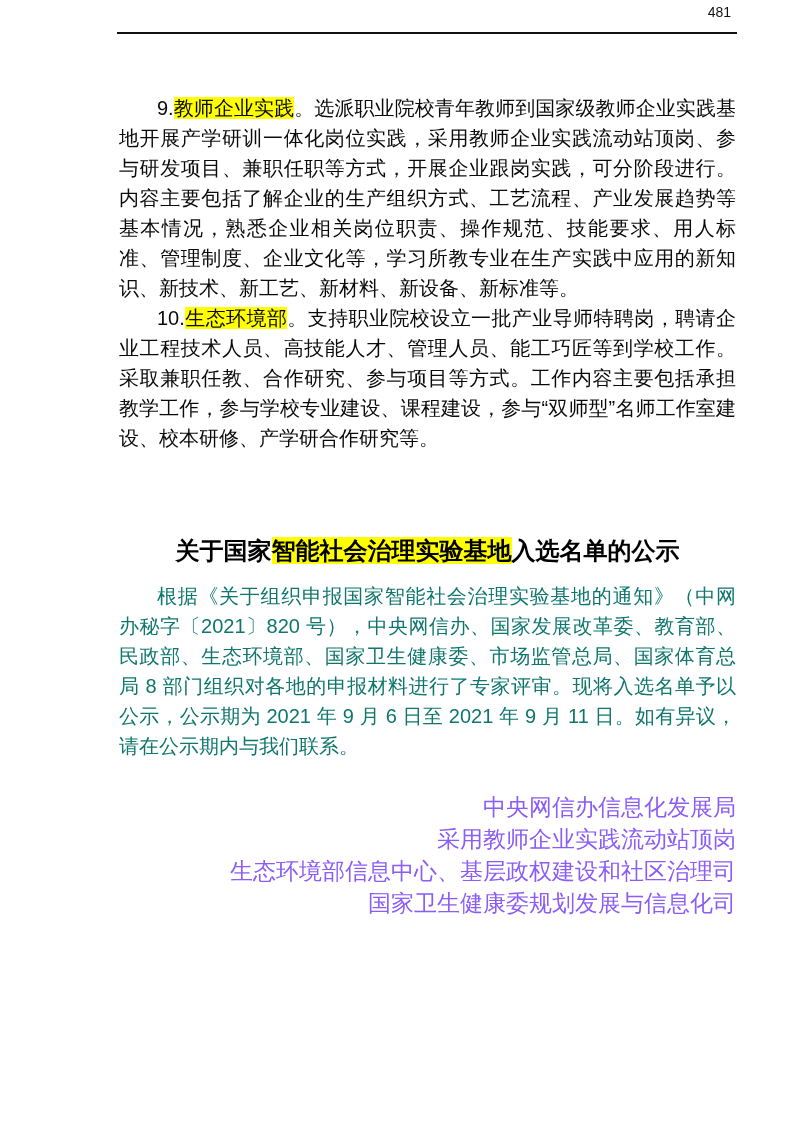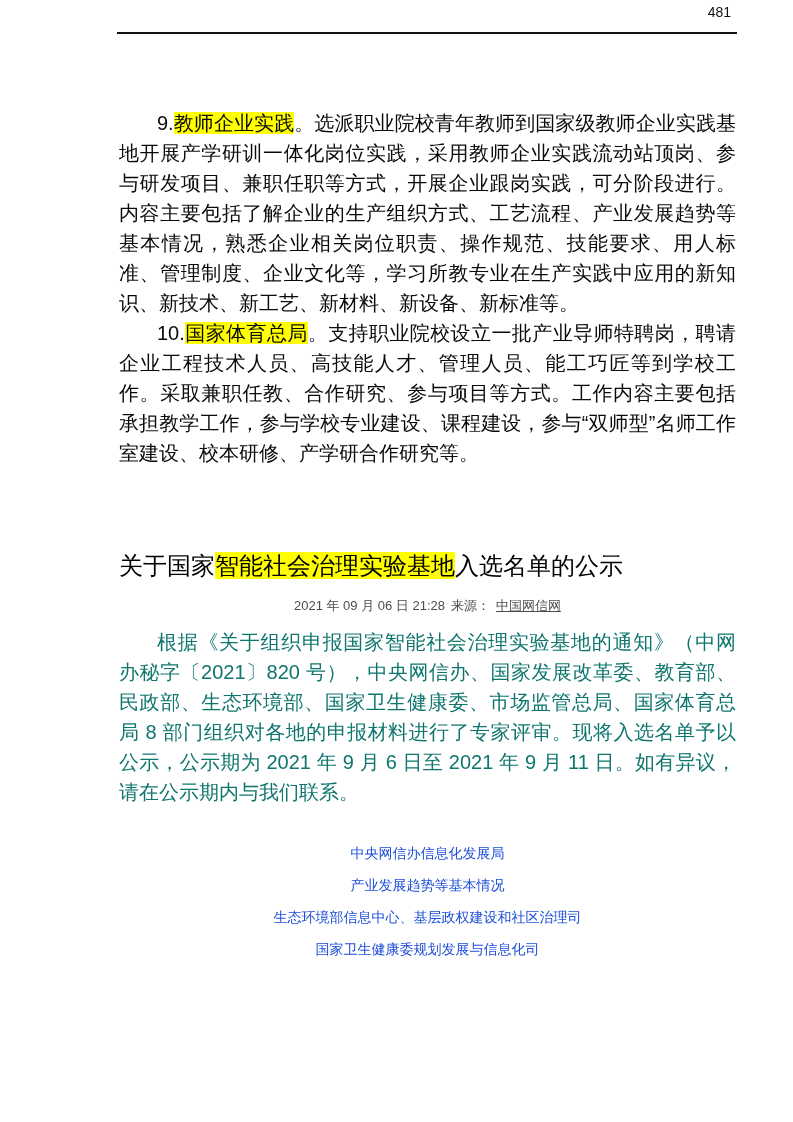--- a/index.html
+++ b/index.html
@@ -25,36 +25,37 @@
     position:absolute;
     top:32px;
     left:93px;
     width:620px;
     height:0;
     border-top:2px solid #111111;
   }
   .content {
     position:absolute;
     left:95px;
-    top:108px;
+    top:93px;
     width:617px;
   }
   .para {
     font-size:20px;
     line-height:30px;
     text-align:justify;
     text-indent:38px;
     color:#0a0a0a;
   }
   .hl { background:#ffff00; }
   .announcement { margin-top:80px; }
   .announcement-title {
+    text-align:center;
     font-size:24px;
     line-height:36px;
-    font-weight:normal;
+    font-weight:bold;
     color:#000000;
   }
   .meta-line {
     margin-top:13px;
     text-align:center;
     font-size:13px;
     line-height:18px;
     color:#4d4d4d;
   }
   .meta-line .sep { display:inline-block; width:6px; }
@@ -66,52 +67,51 @@
   .announcement-body {
     margin-top:12px;
     font-size:20px;
     line-height:30px;
     text-align:justify;
     text-indent:38px;
     color:#0f766e;
   }
   .signatories {
     margin-top:30px;
-    text-align:center;
-    font-size:14px;
+    text-align:right;
+    font-size:23px;
     line-height:32px;
-    color:#1d4ed8;
+    color:#8b5cf6;
   }
 </style>
 </head>
 <body>
 
 <div class="page">
 
   <div class="page-number">481</div>
 
   <div class="header-rule"></div>
 
   <div class="content">
 
     <p class="para"><span>9.</span><span class="hl">教师企业实践</span><span>。选派职业院校青年教师到国家级教师企业实践基地开展产学研训一体化岗位实践，采用教师企业实践流动站顶岗、参与研发项目、兼职任职等方式，开展企业跟岗实践，可分阶段进行。内容主要包括了解企业的生产组织方式、工艺流程、产业发展趋势等基本情况，熟悉企业相关岗位职责、操作规范、技能要求、用人标准、管理制度、企业文化等，学习所教专业在生产实践中应用的新知识、新技术、新工艺、新材料、新设备、新标准等。</span></p>
 
-    <p class="para"><span>10.</span><span class="hl">国家体育总局</span><span>。支持职业院校设立一批产业导师特聘岗，聘请企业工程技术人员、高技能人才、管理人员、能工巧匠等到学校工作。采取兼职任教、合作研究、参与项目等方式。工作内容主要包括承担教学工作，参与学校专业建设、课程建设，参与“双师型”名师工作室建设、校本研修、产学研合作研究等。</span></p>
+    <p class="para"><span>10.</span><span class="hl">生态环境部</span><span>。支持职业院校设立一批产业导师特聘岗，聘请企业工程技术人员、高技能人才、管理人员、能工巧匠等到学校工作。采取兼职任教、合作研究、参与项目等方式。工作内容主要包括承担教学工作，参与学校专业建设、课程建设，参与“双师型”名师工作室建设、校本研修、产学研合作研究等。</span></p>
 
     <div class="announcement">
 
       <h1 class="announcement-title"><span>关于国家</span><span class="hl">智能社会治理实验基地</span><span>入选名单的公示</span></h1>
 
-      <div class="meta-line"><span>2021 年 09 月 06 日  21:28</span><span class="sep"></span><span>来源：</span><span class="sep"></span><span class="source-link">中国网信网</span></div>
 
       <p class="announcement-body">根据《关于组织申报国家智能社会治理实验基地的通知》（中网办秘字〔2021〕820 号），中央网信办、国家发展改革委、教育部、民政部、生态环境部、国家卫生健康委、市场监管总局、国家体育总局 8 部门组织对各地的申报材料进行了专家评审。现将入选名单予以公示，公示期为 2021 年 9 月 6 日至 2021 年 9 月 11 日。如有异议，请在公示期内与我们联系。</p>
 
       <div class="signatories">
         <div>中央网信办信息化发展局</div>
-        <div>产业发展趋势等基本情况</div>
+        <div>采用教师企业实践流动站顶岗</div>
         <div>生态环境部信息中心、基层政权建设和社区治理司</div>
         <div>国家卫生健康委规划发展与信息化司</div>
       </div>
 
     </div>
 
   </div>
 </div>
 
 </body></html>

